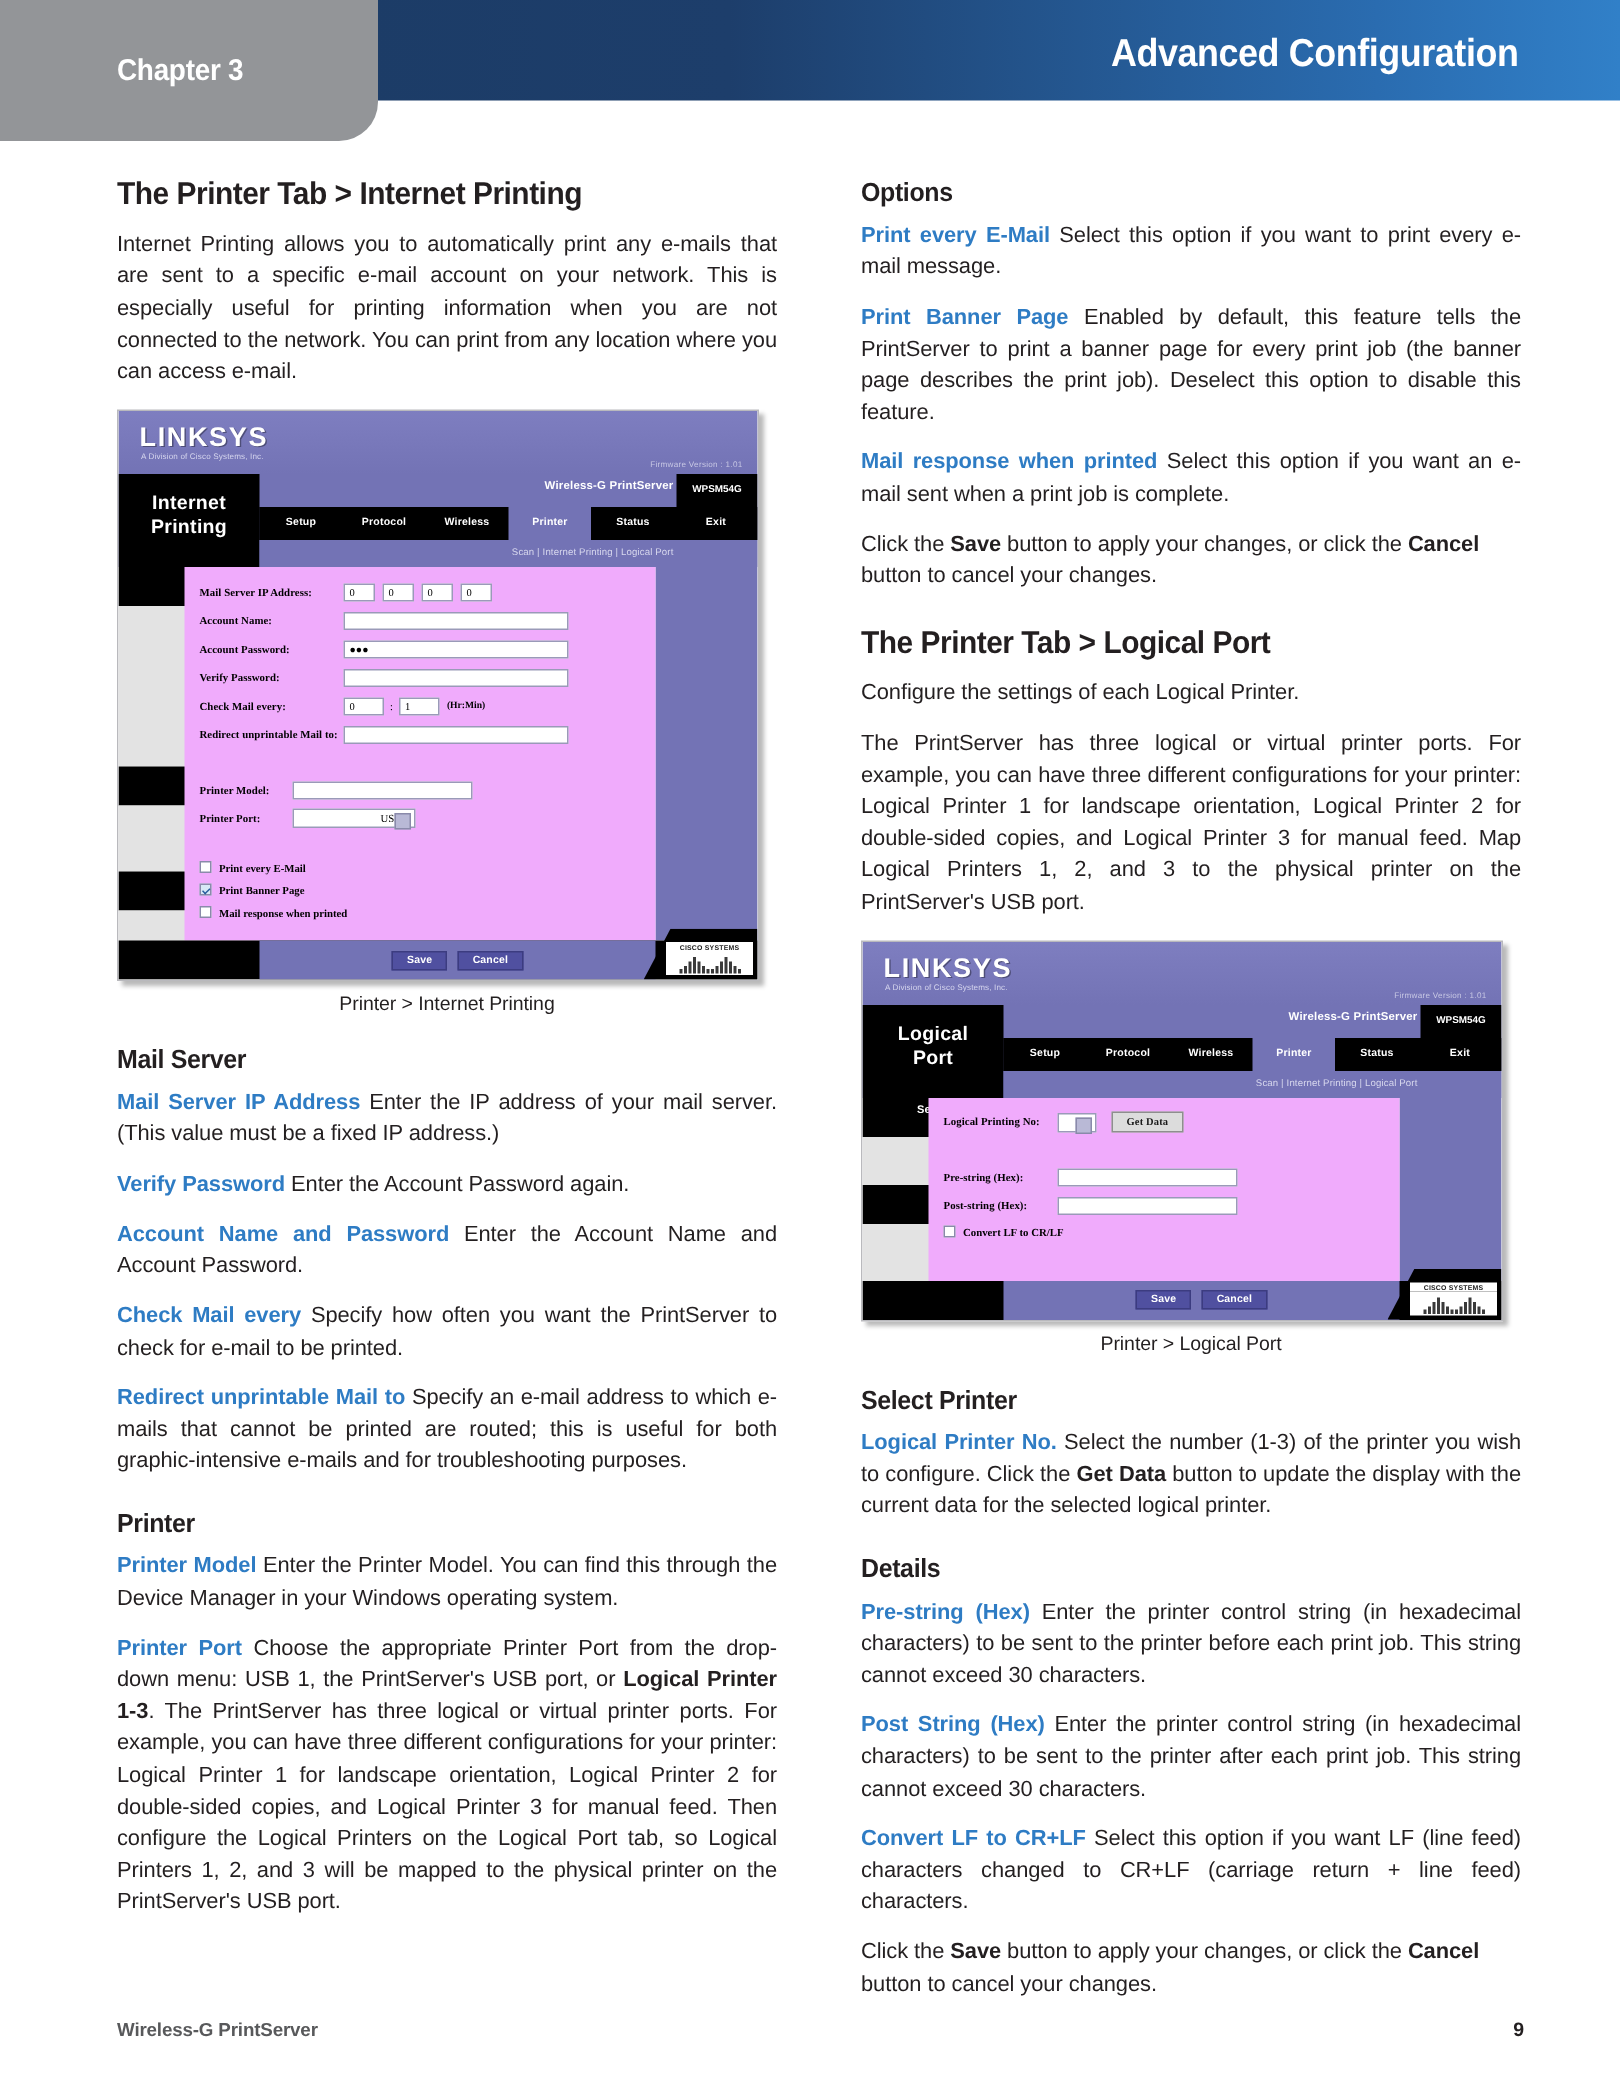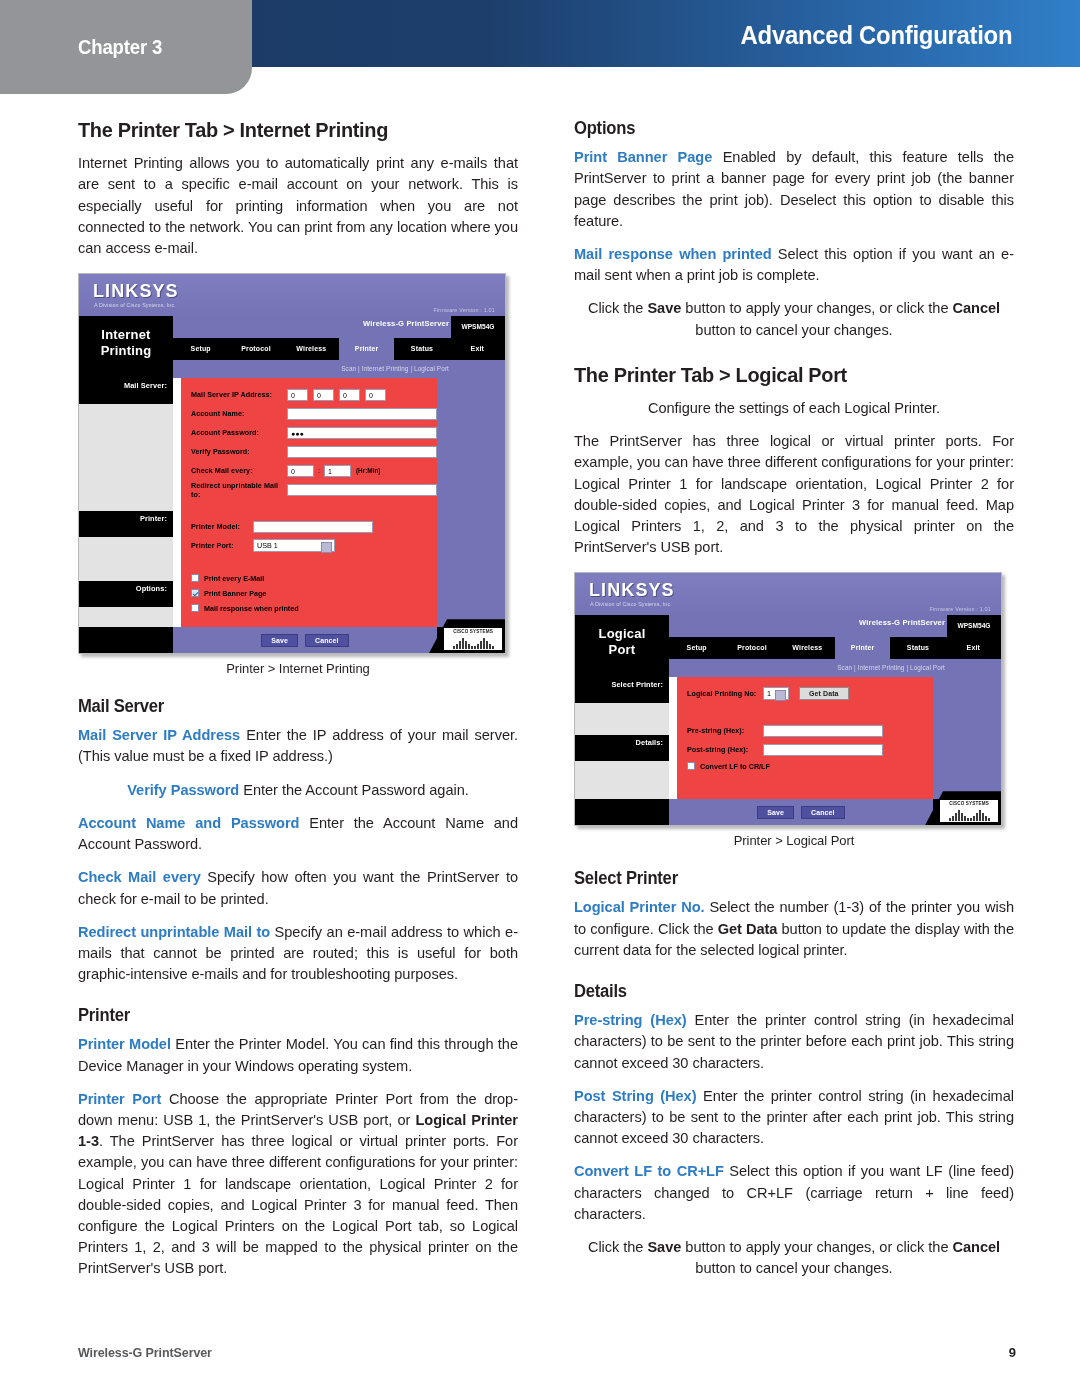--- a/index.html
+++ b/index.html
@@ -80,21 +80,21 @@
   }
   p.body {
     font-size: 14.6px;
     line-height: 21.2px;
     color: #231f20;
     margin: 0 0 12px 0;
     text-align: justify;
     letter-spacing: -0.05px;
   }
   p.body.last { margin-bottom: 0; }
-  p.body.ragged { text-align: center; }
+  p.body.ragged { text-align: left; }
   .lead {
     color: #2e7cc4;
     font-weight: bold;
   }
   .bold { font-weight: bold; color:#231f20; }
 
   
   .figure { margin: 14px 0 4px 0; }
   .fig-cap {
     font-size: 13px;
@@ -213,24 +213,25 @@
     padding: 3px 6px 14px 0;
     letter-spacing: 0.1px;
   }
   .ui-sidefill { background: #e3e3e3; }
   .ui-rightcol {
     position: absolute; right: 0; top: 0; bottom: 0; width: 68px;
     background: #7373b5;
   }
   .ui-form {
     position: relative;
-    margin-left: 102px;
+    margin-left: 44px;
     margin-right: 68px;
     padding: 8px 0 8px 10px;
-    background: #ef4444;
+    background: #f0abfc;
+    font-family: Liberation Serif, serif;
   }
   .frow {
     display: flex;
     align-items: center;
     height: 17px;
     margin-bottom: 2px;
   }
   .flabel {
     font-size: 7.2px;
     font-weight: bold;
@@ -254,20 +255,21 @@
   .fsel {
     border: 1px solid #9a9ab8;
     background: #fff;
     height: 13px;
     width: 82px;
     font-size: 7.2px;
     color: #000;
     padding: 0 3px;
     line-height: 12px;
     position: relative;
+    text-align: right;
   }
   .fsel::after {
     content: "";
     position: absolute; right: 2px; top: 2px;
     width: 9px; height: 9px;
     background: #b9b9d6;
     border: 1px solid #8a8aaa;
   }
   .fsel.tiny { width: 26px; }
   .chk {
@@ -540,20 +542,21 @@
     <p class="body"><span class="lead">Printer Model</span><span> Enter the Printer Model. You can find this through the Device Manager in your Windows operating system.</span></p>
 
     <p class="body last"><span class="lead">Printer Port</span><span> Choose the appropriate Printer Port from the drop-down menu: USB 1, the PrintServer's USB port, or </span><span class="bold">Logical Printer 1-3</span><span>. The PrintServer has three logical or virtual printer ports. For example, you can have three different configurations for your printer: Logical Printer 1 for landscape orientation, Logical Printer 2 for double-sided copies, and Logical Printer 3 for manual feed. Then configure the Logical Printers on the Logical Port tab, so Logical Printers 1, 2, and 3 will be mapped to the physical printer on the PrintServer's USB port.</span></p>
 
   </div>
 
   <div class="col col-right">
 
     <h3 class="sub" style="margin-top:0">Options</h3>
 
+    <p class="body"><span class="lead">Print every E-Mail</span><span> Select this option if you want to print every e-mail message.</span></p>
 
     <p class="body"><span class="lead">Print Banner Page</span><span> Enabled by default, this feature tells the PrintServer to print a banner page for every print job (the banner page describes the print job). Deselect this option to disable this feature.</span></p>
 
     <p class="body"><span class="lead">Mail response when printed</span><span> Select this option if you want an e-mail sent when a print job is complete.</span></p>
 
     <p class="body ragged"><span>Click the </span><span class="bold">Save</span><span> button to apply your changes, or click the </span><span class="bold">Cancel</span><span> button to cancel your changes.</span></p>
 
     <h2 class="sec" style="margin-top:22px">The Printer Tab &gt; Logical Port</h2>
 
     <p class="body ragged">Configure the settings of each Logical Printer.</p>

